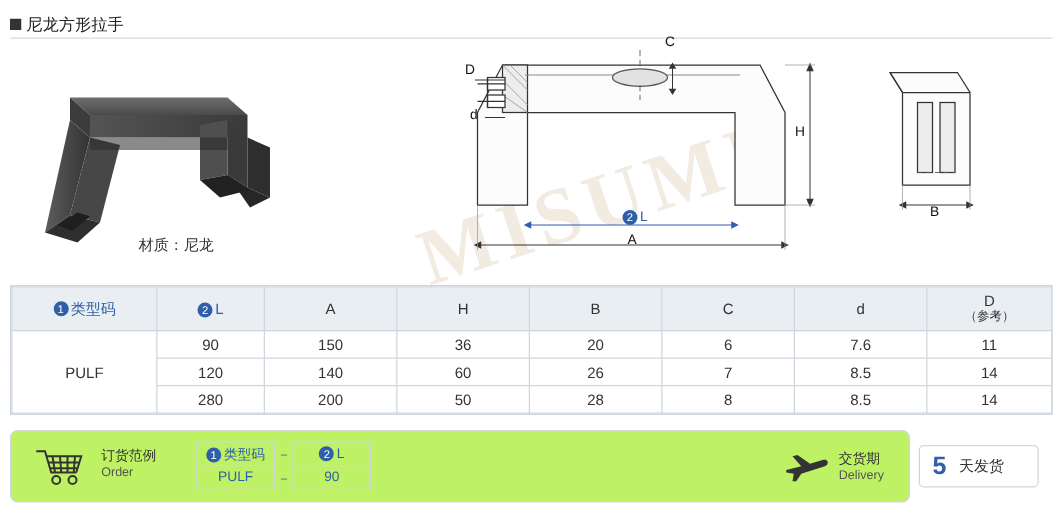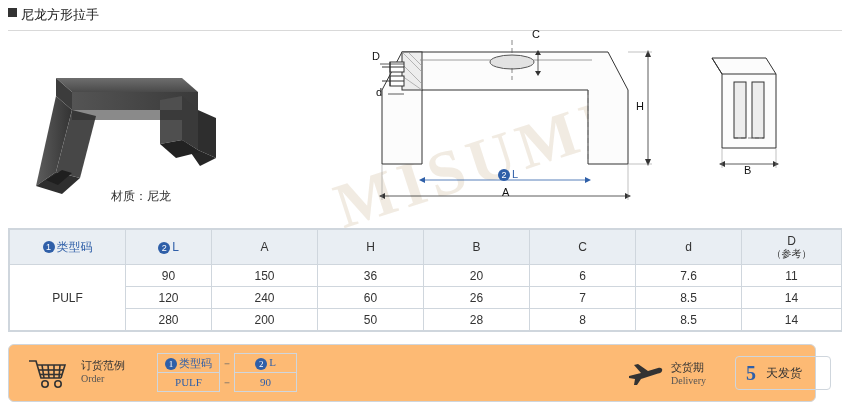--- a/index.html
+++ b/index.html
@@ -23,21 +23,21 @@
 
   
   .title-bar {
     position: absolute;
     left: 8px;
     top: 8px;
     width: 834px;
     height: 22px;
     border-bottom: 1px solid #d9d9d9;
     display: flex;
-    align-items: flex-start;
+    align-items: center;
   }
   .title-square {
     width: 9px;
     height: 9px;
     background: #333;
     margin-right: 4px;
   }
   .title-text {
     font-size: 13px;
     color: #222;
@@ -165,27 +165,26 @@
     color: #333;
     display: block;
     line-height: 12px;
   }
 
   
   .bottom-bar {
     position: absolute;
     left: 8px;
     top: 344px;
-    width: 808px;
+    width: 720px;
     height: 58px;
     border: 1px solid #cfd6dd;
     border-radius: 6px;
     box-sizing: border-box;
-    background: #fdba74;
-    font-family: Liberation Serif, serif;
+    background: #bef264;
   }
   .cart-icon {
     position: absolute;
     left: 16px;
     top: 11px;
     width: 46px;
     height: 34px;
   }
   .order-label {
     position: absolute;
@@ -446,21 +445,21 @@
           <td class="blue">90</td>
           <td>150</td>
           <td>36</td>
           <td>20</td>
           <td>6</td>
           <td>7.6</td>
           <td>11</td>
         </tr>
         <tr>
           <td class="blue">120</td>
-          <td>240</td>
+          <td>140</td>
           <td>60</td>
           <td>26</td>
           <td>7</td>
           <td>8.5</td>
           <td>14</td>
         </tr>
         <tr>
           <td class="blue">280</td>
           <td>200</td>
           <td>50</td>

